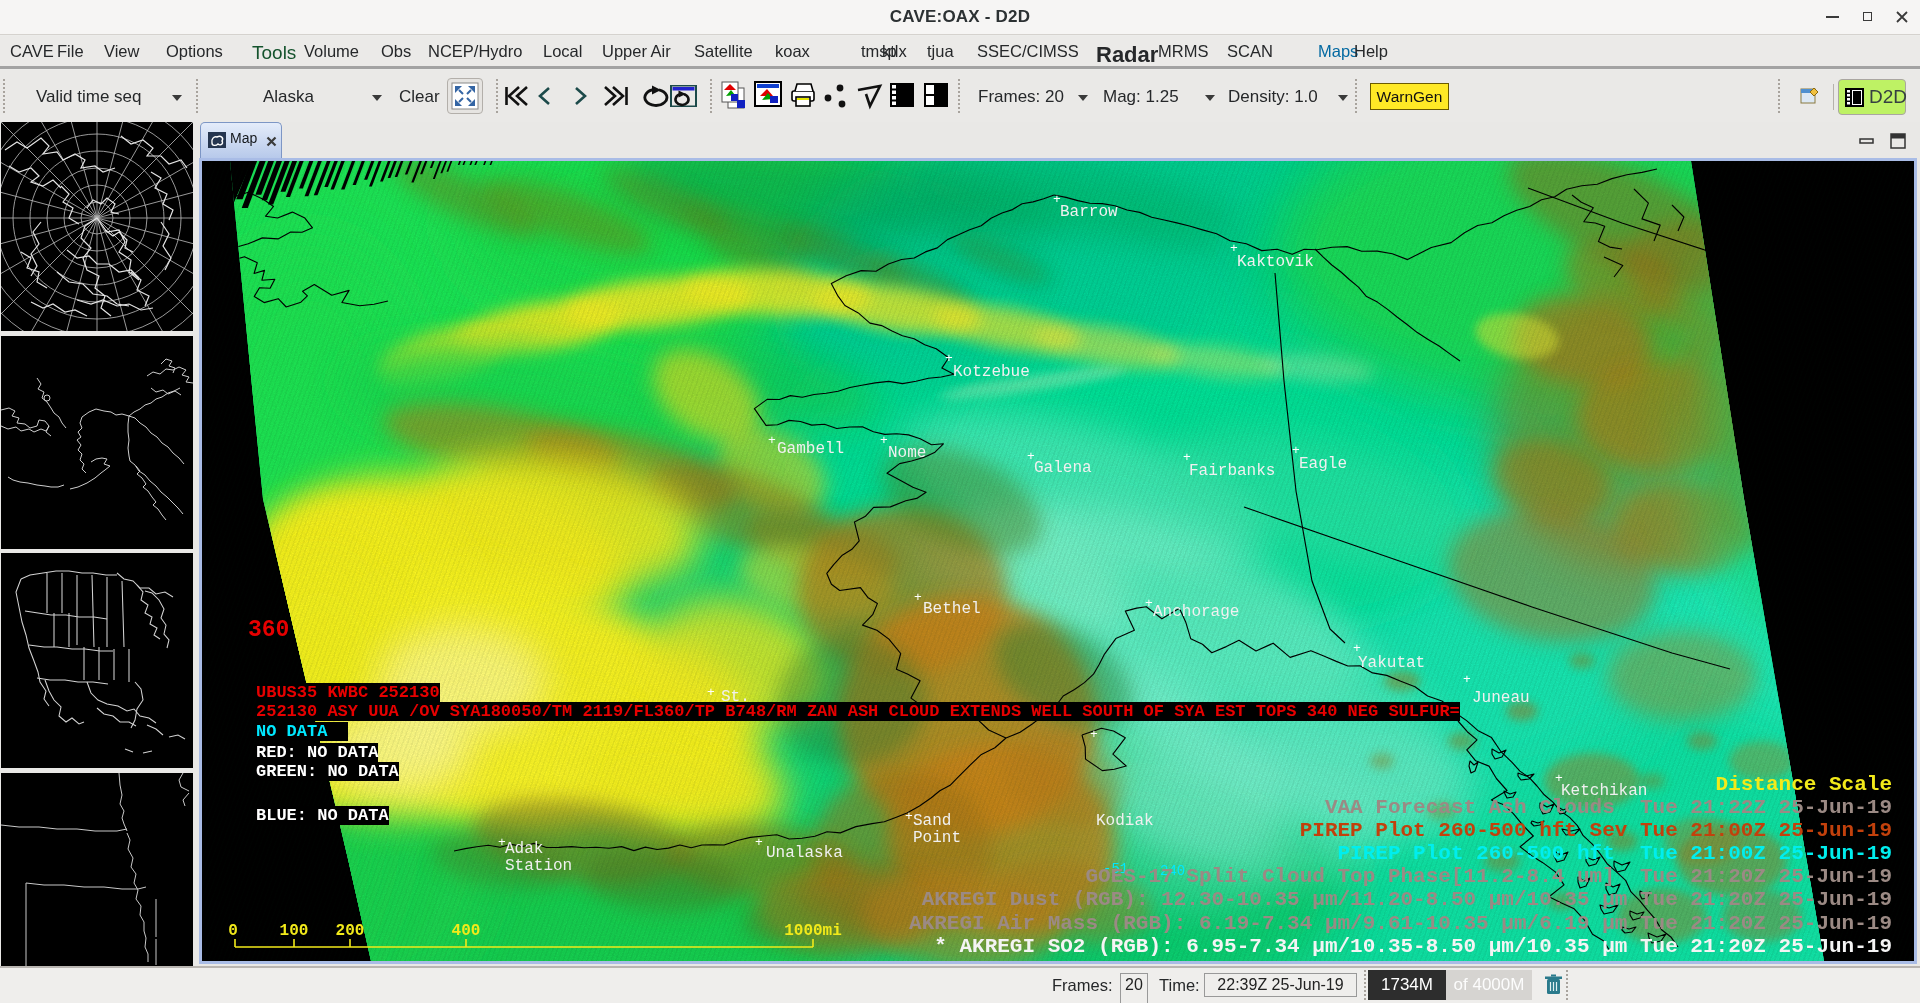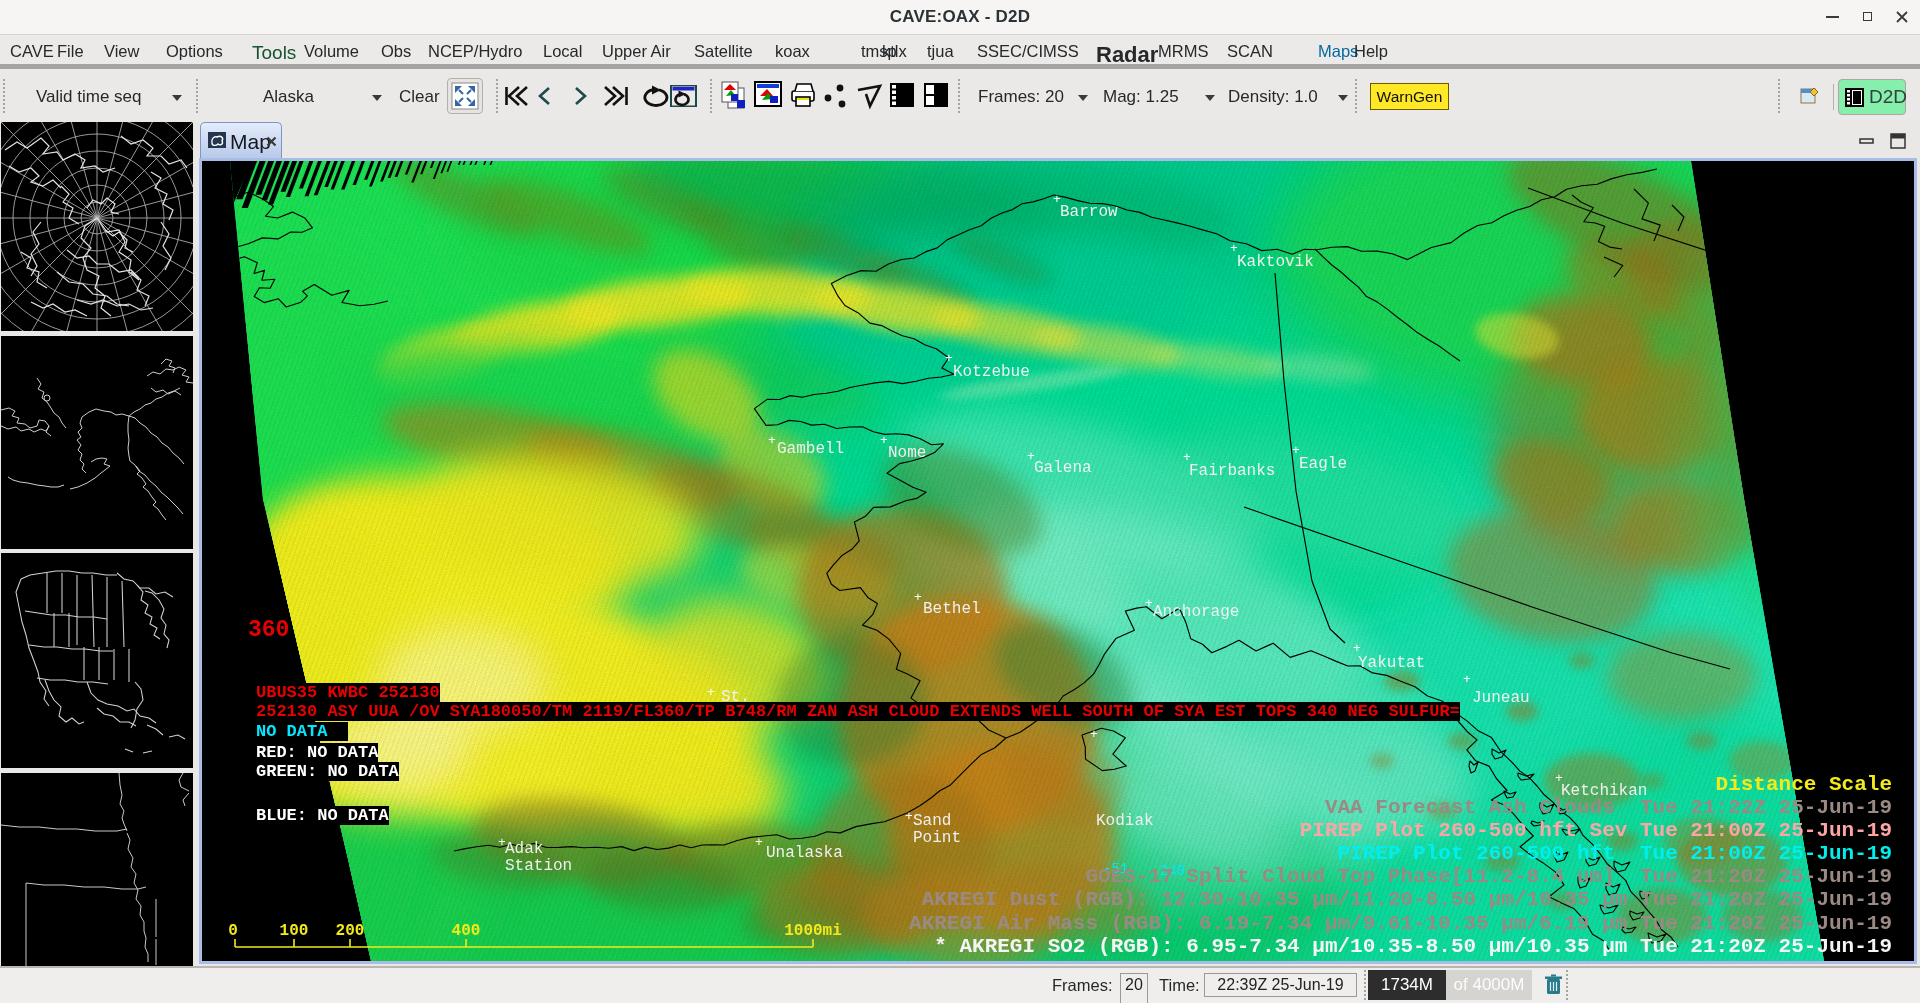--- a/index.html
+++ b/index.html
@@ -17,21 +17,21 @@
 <body>
 
 <div class="abs" style="left:0;top:0;width:1920px;height:35px;background:#f6f5f4;border-bottom:1px solid #d5d2ce;">
   <div class="abs" style="left:0;right:0;top:7px;text-align:center;font-size:17px;font-weight:bold;color:#2c3133;letter-spacing:0.2px;">CAVE:OAX - D2D</div>
   <div class="abs" style="left:1826px;top:16px;width:13px;height:2px;background:#3a3a3a;"></div>
   <div class="abs" style="left:1863px;top:12px;width:9px;height:9px;border:1.5px solid #3a3a3a;"></div>
   <svg class="abs" style="left:1895px;top:10px;" width="14" height="14">
       <path d="M2,2 L12,12 M12,2 L2,12" stroke="#3a3a3a" stroke-width="1.8"></path>
     </svg>
 </div>
-<div class="abs" style="left:0;top:36px;width:1920px;height:33px;background:#ebeae8;border-bottom:5px solid #a3a3a3;">
+<div class="abs" style="left:0;top:36px;width:1920px;height:33px;background:#ebeae8;border-bottom:3px solid #a3a3a3;">
 <span class="abs" style="left:10px;top:6px;font-size:16.5px;color:#26282a;">CAVE</span>
 <span class="abs" style="left:57px;top:6px;font-size:16.5px;color:#26282a;">File</span>
 <span class="abs" style="left:104px;top:6px;font-size:16.5px;color:#26282a;">View</span>
 <span class="abs" style="left:166px;top:6px;font-size:16.5px;color:#26282a;">Options</span>
 <span class="abs" style="left:252px;top:6px;font-size:19px;color:#14532d;">Tools</span>
 <span class="abs" style="left:304px;top:6px;font-size:16.5px;color:#26282a;">Volume</span>
 <span class="abs" style="left:381px;top:6px;font-size:16.5px;color:#26282a;">Obs</span>
 <span class="abs" style="left:428px;top:6px;font-size:16.5px;color:#26282a;">NCEP/Hydro</span>
 <span class="abs" style="left:543px;top:6px;font-size:16.5px;color:#26282a;">Local</span>
 <span class="abs" style="left:602px;top:6px;font-size:16.5px;color:#26282a;">Upper Air</span>
@@ -150,21 +150,21 @@
     <div class="tarrow" style="left:1205px;"></div>
 <div class="tlabel" style="left:1228px;">Density: 1.0</div>
     <div class="tarrow" style="left:1338px;"></div>
 <div class="abs" style="left:1370px;top:13px;width:79px;height:27px;background:#ffe926;border:1px solid #6a5a00;font-size:15.5px;color:#111;text-align:center;line-height:25px;">WarnGen</div>
 <svg class="abs" style="left:1800px;top:16px;" width="22" height="22">
  <rect x="1" y="3" width="14" height="14" fill="#dce8f4" stroke="#8a7a40"></rect>
  <rect x="1" y="3" width="14" height="4" fill="#5090d0"></rect>
  <path d="M14,2 l4,4 l-4,4 l-4,-4 z" fill="#f0c040" stroke="#8a6a10"></path>
 </svg>
 <div class="abs" style="left:1833px;top:14px;width:1px;height:26px;background:#b5b1ac;"></div>
-<div class="abs" style="left:1838px;top:9px;width:68px;height:36px;background:#86efac;border:1px solid #aaa6a1;border-radius:4px;">
+<div class="abs" style="left:1838px;top:9px;width:68px;height:36px;background:#bef264;border:1px solid #aaa6a1;border-radius:4px;">
  <svg class="abs" style="left:6px;top:8px;" width="20" height="20">
         <rect x="0" y="0" width="19" height="19" fill="#000"></rect>
  <rect x="2" y="2" width="3" height="2.5" fill="#fff"></rect>
         <rect x="2" y="6" width="3" height="2.5" fill="#fff"></rect>
         <rect x="2" y="10" width="3" height="2.5" fill="#fff"></rect>
         <rect x="2" y="14" width="3" height="2.5" fill="#fff"></rect>
  <rect x="7" y="2" width="10" height="15" fill="#fff"></rect>
         <rect x="8" y="3" width="8" height="13" fill="#000"></rect>
       </svg>
  <div class="abs" style="left:30px;top:6px;font-size:19px;color:#363f42;">D2D</div>
@@ -282,21 +282,21 @@
 <path d="M155,126 l0,38 M155,166 l0,26"></path>
 <path d="M182,0 l-4,7 2,7 8,4 M188,20 l-6,7 2,6"></path>
 </g>
   </svg>
 
 <div class="abs" style="left:200px;top:122px;width:82px;height:37px;background:linear-gradient(#e4ecfa,#b6c8ea);border:1px solid #7d96c5;border-bottom:none;border-radius:5px 5px 0 0;">
   <svg class="abs" style="left:7px;top:9px;" width="19" height="17">
       <rect x="0" y="0" width="18" height="16" fill="#25354f"></rect>
       <path d="M4,11 C3,7 6,4 9,5 C13,3 16,6 14,9 C16,12 12,14 10,12 C8,14 4,14 4,11 Z" fill="none" stroke="#fff" stroke-width="1.4"></path>
     </svg>
-  <div class="abs" style="left:29px;top:7px;font-size:21px;color:#15181c;text-align:center;">Map</div>
+  <div class="abs" style="left:29px;top:7px;font-size:14px;color:#15181c;text-align:center;">Map</div>
   <svg class="abs" style="left:64px;top:12px;" width="14" height="14">
       <path d="M2.5,2.5 L10.5,10.5 M10.5,2.5 L2.5,10.5" stroke="#3a3a3a" stroke-width="2.2"></path>
     </svg>
 </div>
 <svg class="abs" style="left:1858px;top:133px;" width="50" height="18">
  <rect x="2" y="6" width="13" height="4" fill="none" stroke="#333" stroke-width="1.5"></rect>
  <rect x="33" y="1" width="14" height="14" fill="none" stroke="#333" stroke-width="1.5"></rect>
  <rect x="33" y="1" width="14" height="4.5" fill="#333"></rect>
 </svg>
 <div class="abs" style="left:199px;top:158px;width:1718px;height:806px;background:#a9bce6;"></div>
@@ -564,21 +564,21 @@
 <div class="maplabel" style="left:958px;top:702px;color:#00e8ff;font-size:14px;">240</div>
 <div class="abs mono" style="left:46px;top:456px;font-size:23px;font-weight:bold;color:#e60000;z-index:6;">360</div>
 <div class="redline" style="left:54px;top:522px;">UBUS35 KWBC 252130</div>
 <div class="redline" style="left:54px;top:541px;">252130 ASY UUA /OV SYA180050/TM 2119/FL360/TP B748/RM ZAN ASH CLOUD EXTENDS WELL SOUTH OF SYA EST TOPS 340 NEG SULFUR=</div>
 <div class="redline" style="left:54px;top:561px;color:#00e8ff;">NO DATA<span style="color:#000;">xx</span></div>
 <div class="redline" style="left:54px;top:582px;color:#fff;">RED: NO DATA</div>
 <div class="redline" style="left:54px;top:601px;color:#fff;">GREEN: NO DATA</div>
 <div class="redline" style="left:54px;top:621px;color:#fff;margin-top:24px;">BLUE: NO DATA</div>
 <div class="legend" style="top:612px;color:#f2ea1a;">Distance Scale</div>
 <div class="legend" style="top:635px;color:#9b8a84;">VAA Forecast Ash Clouds  Tue 21:22Z 25-Jun-19</div>
-<div class="legend" style="top:658px;color:#fca5a5;">PIREP Plot 260-500 hft Sev Tue 21:00Z 25-Jun-19</div>
+<div class="legend" style="top:658px;color:#c2410c;">PIREP Plot 260-500 hft Sev Tue 21:00Z 25-Jun-19</div>
 <div class="legend" style="top:681px;color:#00eeee;">PIREP Plot 260-500 hft  Tue 21:00Z 25-Jun-19</div>
 <div class="legend" style="top:704px;color:#9b8a84;">GOES-17 Split Cloud Top Phase[11.2-8.4 um]  Tue 21:20Z 25-Jun-19</div>
 <div class="legend" style="top:727px;color:#9b8a84;">AKREGI Dust (RGB): 12.30-10.35 μm/11.20-8.50 μm/10.35 μm Tue 21:20Z 25-Jun-19</div>
 <div class="legend" style="top:751px;color:#9b8a84;">AKREGI Air Mass (RGB): 6.19-7.34 μm/9.61-10.35 μm/6.19 μm Tue 21:20Z 25-Jun-19</div>
 <div class="legend" style="top:774px;color:#f4f4f4;">* AKREGI SO2 (RGB): 6.95-7.34 μm/10.35-8.50 μm/10.35 μm Tue 21:20Z 25-Jun-19</div>
 <svg class="abs" style="left:0px;top:752px;z-index:6;" width="700" height="40">
 <g font-family="Liberation Mono, monospace" font-size="16" font-weight="bold" fill="#f2ea1a" text-anchor="middle">
 <text x="31" y="22">0</text>
         <text x="92" y="22">100</text>
         <text x="148" y="22">200</text>

